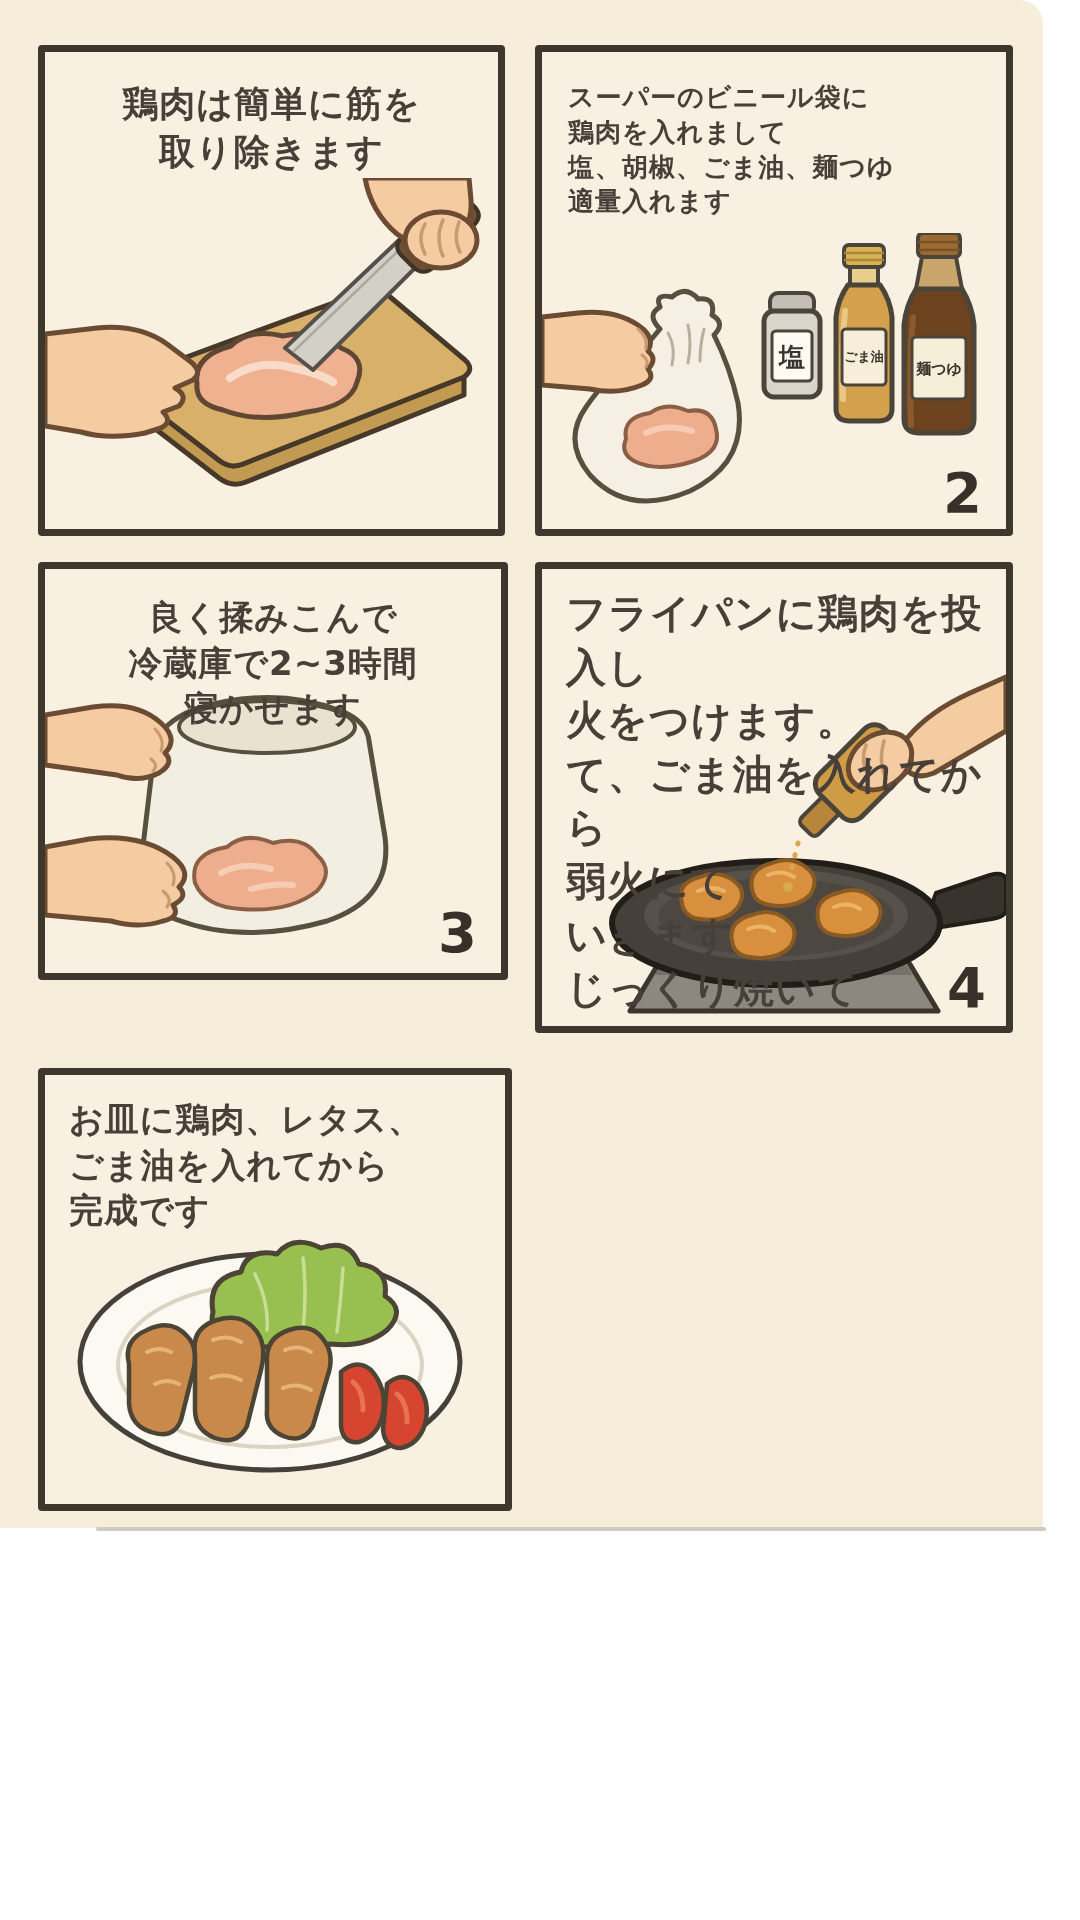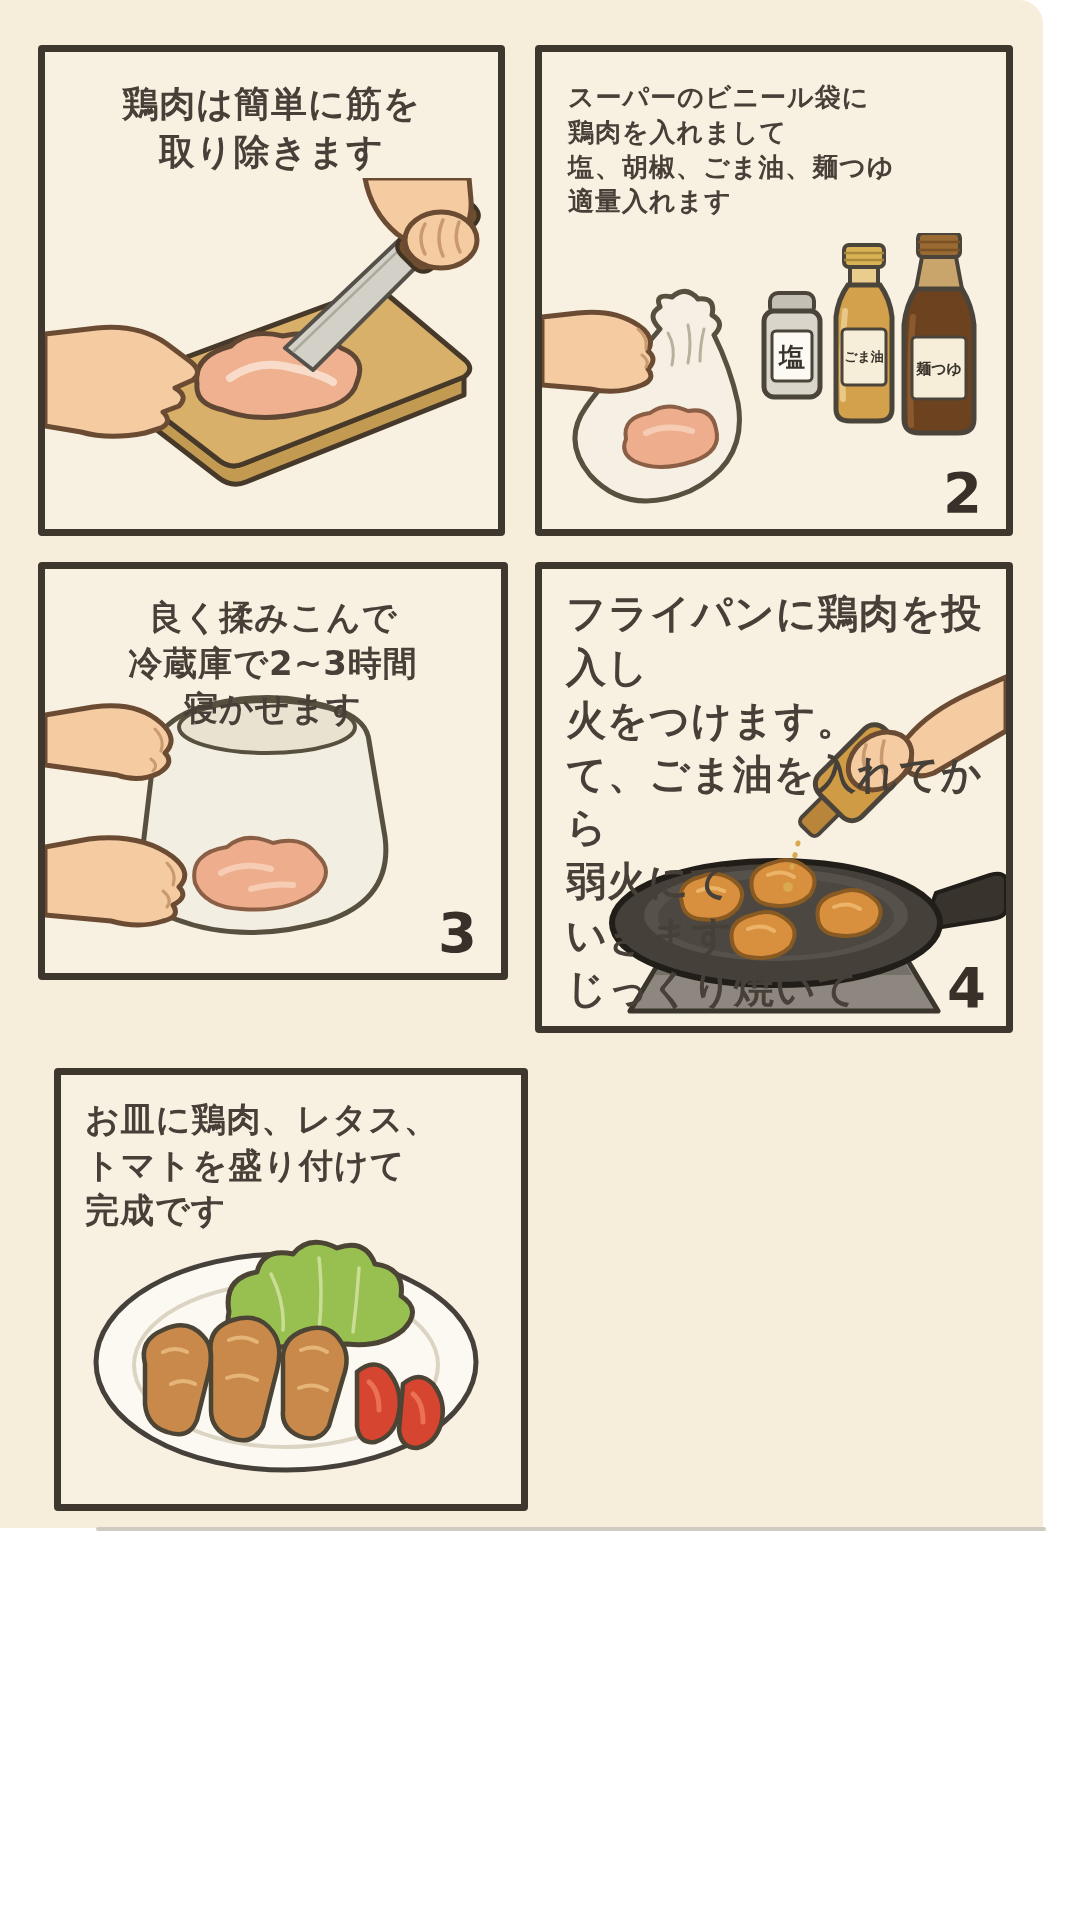--- a/index.html
+++ b/index.html
@@ -16,21 +16,21 @@
     background:#cfcbc2;border-radius:2px;
   }
   .panel{
     position:absolute;background:#f8f0e1;border:7px solid #3d372e;
     border-radius:4px;box-sizing:border-box;overflow:hidden;
   }
   .p1{left:38px;top:45px;width:467px;height:491px;}
   .p2{left:535px;top:45px;width:478px;height:491px;}
   .p3{left:38px;top:562px;width:470px;height:418px;}
   .p4{left:535px;top:562px;width:478px;height:471px;}
-  .p5{left:38px;top:1068px;width:474px;height:443px;margin-left:16px;}
+  .p5{left:38px;top:1068px;width:474px;height:443px;}
   .caption{position:relative;color:#474038;font-weight:700;line-height:1.34;letter-spacing:1px;z-index:2;}
   .center{text-align:center;}
   .c1{font-size:36px;padding-top:28px;}
   .c2{font-size:26px;padding:28px 0 0 26px;}
   .c3{font-size:34px;padding-top:26px;}
   .c4{font-size:40px;padding:18px 0 0 24px;}
   .c5{font-size:34px;padding:22px 0 0 24px;}
   .panel-number{
     position:absolute;color:#37312a;font-weight:700;font-size:56px;z-index:3;line-height:1;
   }
@@ -191,21 +191,21 @@
         <path d="M256,274 L248,306" stroke="#d8a94e" stroke-width="5" fill="none" stroke-linecap="round" stroke-dasharray="1 11"></path>
         <circle cx="246" cy="318" r="5" fill="#d8a94e"></circle>
       </g>
     </svg>
     <div class="panel-number n4">4</div>
   </div>
 
   <div class="panel p5">
     <div class="caption c5">
       <div>お皿に鶏肉、レタス、</div>
-      <div>トマトを盛り付けて</div>
+      <div>ごま油を入れてから</div>
       <div>完成です</div>
     </div>
     <svg class="illo illo5" width="460" height="292" viewBox="0 0 460 292">
       <g>
         <ellipse cx="225" cy="150" rx="190" ry="108" fill="#fcf9f2" stroke="#46403a" stroke-width="5"></ellipse>
         <ellipse cx="225" cy="153" rx="152" ry="82" fill="none" stroke="#dcd4c2" stroke-width="4"></ellipse>
       </g>
       <g>
         <path d="M168,100 Q162,66 196,60 Q202,36 232,42 Q248,22 276,36 Q304,26 314,52 Q344,56 340,84 Q362,98 342,118 Q320,136 286,132 L196,136 Q162,126 168,100 Z" fill="#97c050" stroke="#4c4434" stroke-width="5" stroke-linejoin="round"></path>
         <path d="M210,62 Q224,90 222,118 M258,46 Q262,82 258,118 M298,56 Q296,88 292,120" stroke="#c9dd94" stroke-width="3.5" fill="none" stroke-linecap="round"></path>

